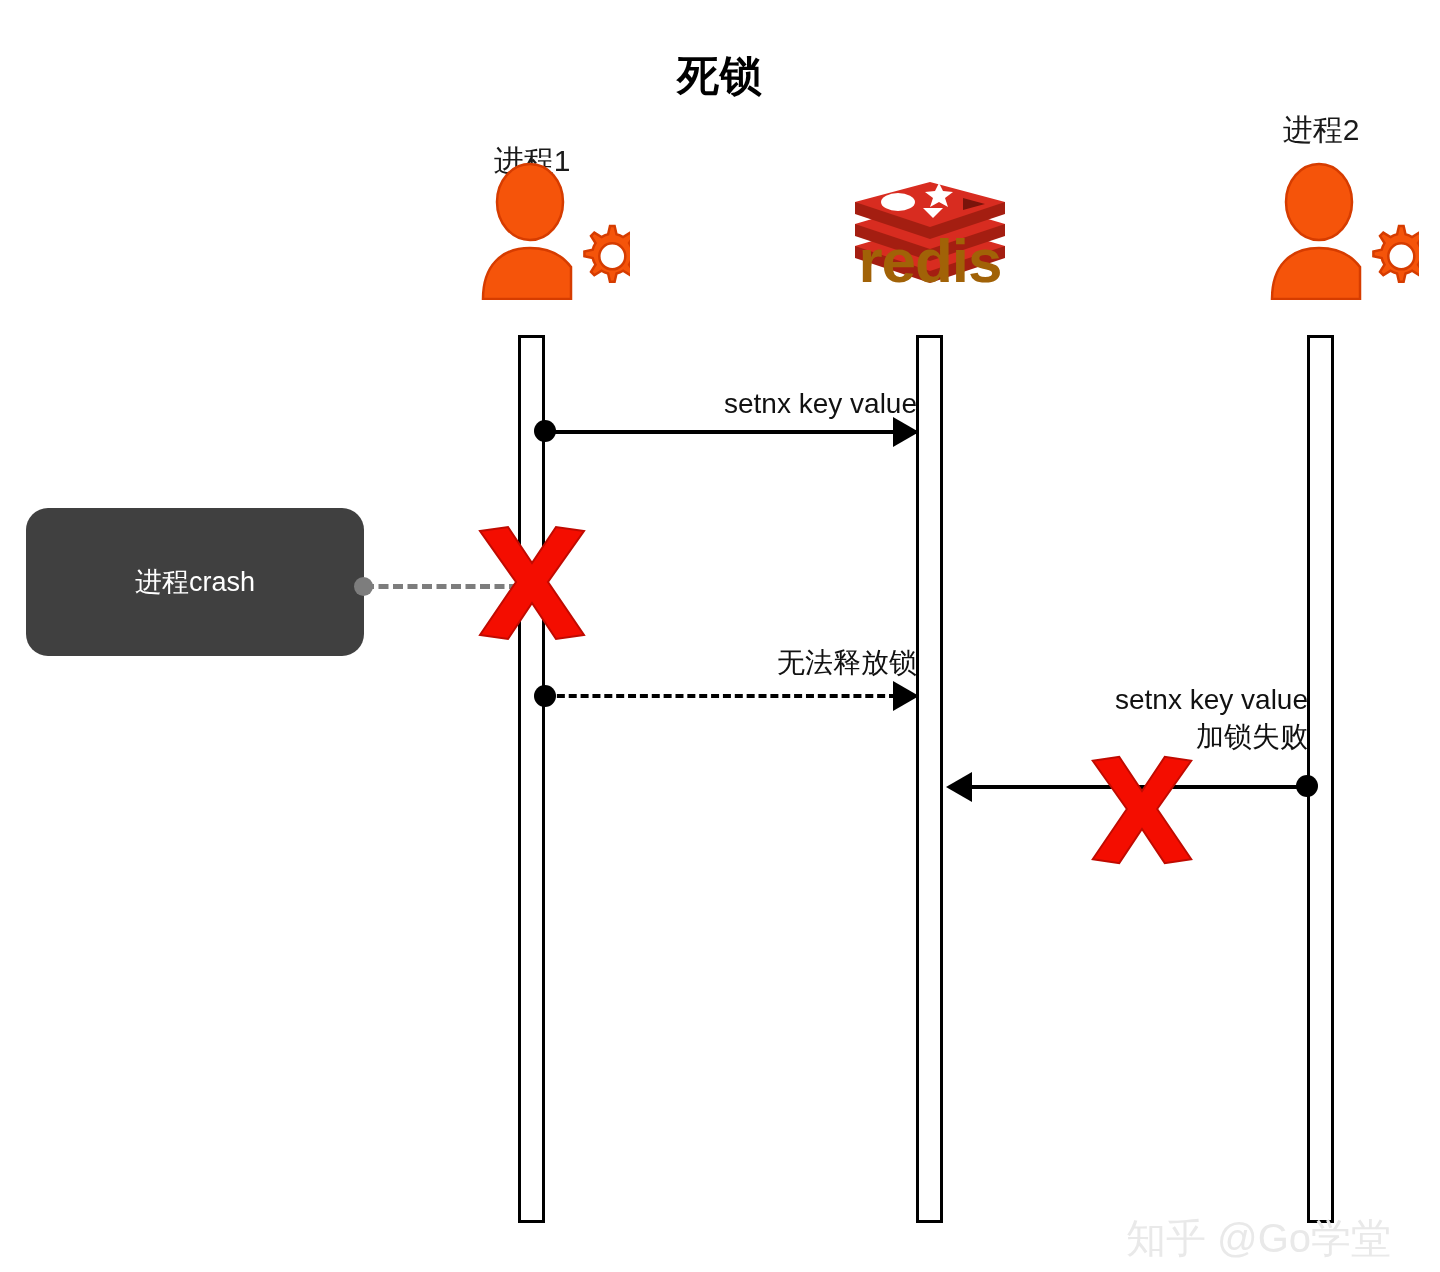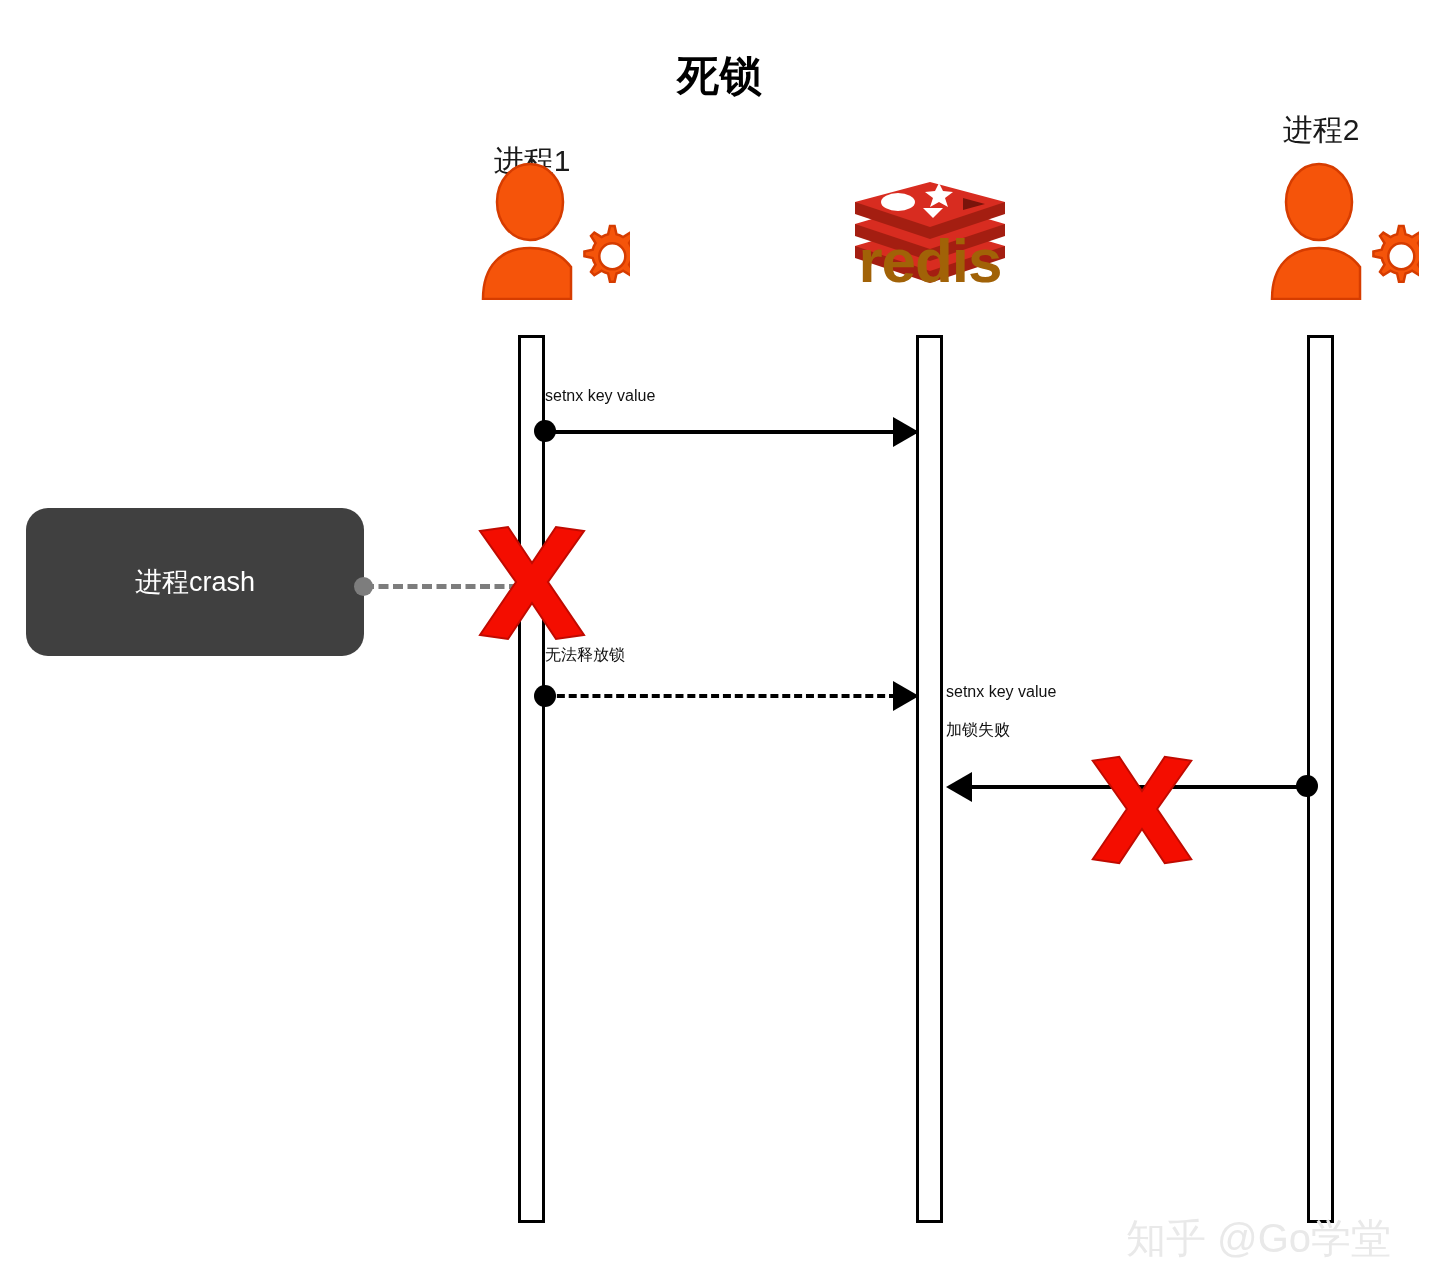--- a/index.html
+++ b/index.html
@@ -56,23 +56,23 @@
   
   .lifeline {
     width: 27px;
     background: #ffffff;
     border: 3px solid #000000;
     box-sizing: border-box;
   }
 
   
   .msg-label {
-    font-size: 16px;
+    font-size: 28px;
     color: #111111;
-    text-align: left;
+    text-align: right;
     white-space: nowrap;
     line-height: 1.25;
   }
 
   .msg-line-solid {
     height: 0;
     border-top: 4px solid #000000;
   }
   .msg-line-dashed {
     height: 0;

